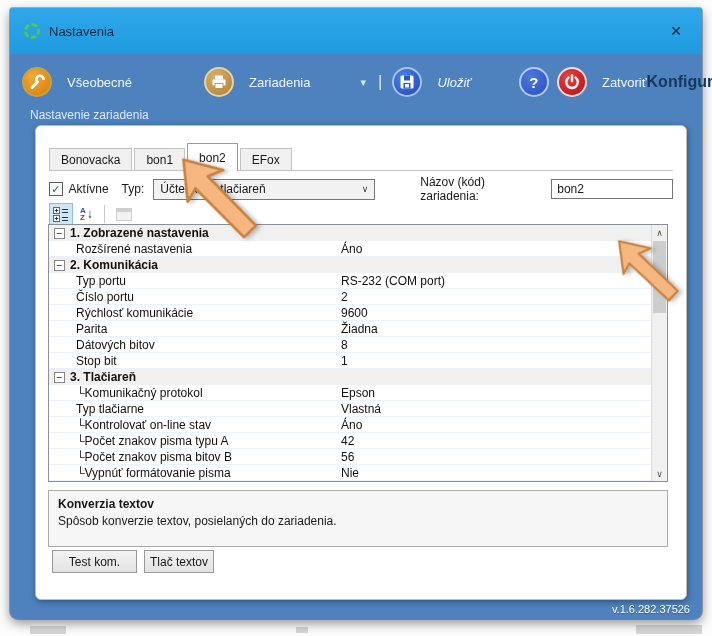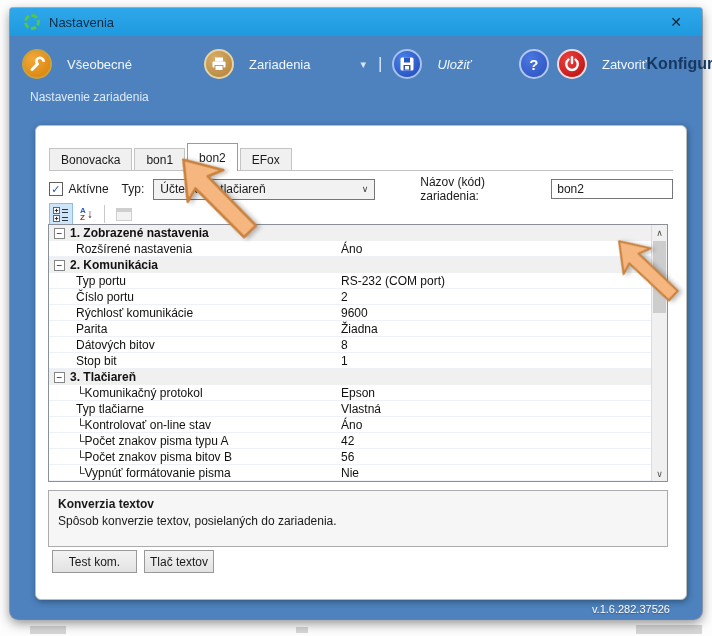--- a/index.html
+++ b/index.html
@@ -8,21 +8,21 @@
 
   
   .desk-strip { position:absolute; left:0; bottom:0; width:712px; height:14px; }
   .desk-bit { position:absolute; background:#d7d7d7; }
 
   
   .window { position:absolute; left:10px; top:8px; width:692px; height:611px;
             background:#4d82be; border-radius:3px 3px 8px 8px;
             box-shadow:0 4px 12px rgba(0,0,0,.45), 0 0 0 1px rgba(20,70,130,.35); }
 
-  .titlebar { height:28px; background:linear-gradient(#2ea8ea,#209adf);
+  .titlebar { height:46px; background:linear-gradient(#2ea8ea,#209adf);
               border-radius:3px 3px 0 0; display:flex; align-items:center;
               padding:0 14px; }
   .app-icon { width:16px; height:16px; border:3px dashed #53c553; border-radius:50%;
               margin-right:9px; }
   .win-title { font-size:13px; color:#11293f; }
   .close-x { margin-left:auto; font-size:14px; color:#0e2336; padding:2px 6px; }
 
   
   .toolbar { display:flex; align-items:center; padding:13px 16px 0 12px; color:#f2f8fd; }
   .tool { display:flex; align-items:center; gap:15px; font-size:13px; cursor:default; }
@@ -106,21 +106,21 @@
   .desc { position:absolute; left:12px; top:364px; width:620px; height:57px;
           background:#f6f6f6; border:1px solid #ababab; padding:6px 9px;
           font-size:12px; color:#1a1a1a; }
   .desc-title { font-weight:bold; margin-bottom:3px; }
   .btn { position:absolute; top:424px; height:23px; font-size:12px; color:#1a1a1a;
          background:linear-gradient(#f3f3f3,#e2e2e2); border:1px solid #999;
          display:flex; align-items:center; justify-content:center; }
   .btn-test { left:16px; width:85px; }
   .btn-print { left:108px; width:70px; }
 
-  .version { position:absolute; right:32px; bottom:4px; font-size:11px; color:#fff;
+  .version { position:absolute; right:12px; bottom:4px; font-size:11px; color:#fff;
              text-shadow:0 1px 1px rgba(0,0,0,.3); }
 
   
   .annot { position:absolute; z-index:50; filter:drop-shadow(2px 3px 2px rgba(0,0,0,.25)); }
   .annot svg { display:block; }
   .arrow1 { left:139px; top:150px; transform:rotate(-40deg); transform-origin:33px 0; }
   .arrow2 { left:582px; top:232px; transform:rotate(-42deg); transform-origin:26px 0; }
 </style>
 </head>
 <body>

